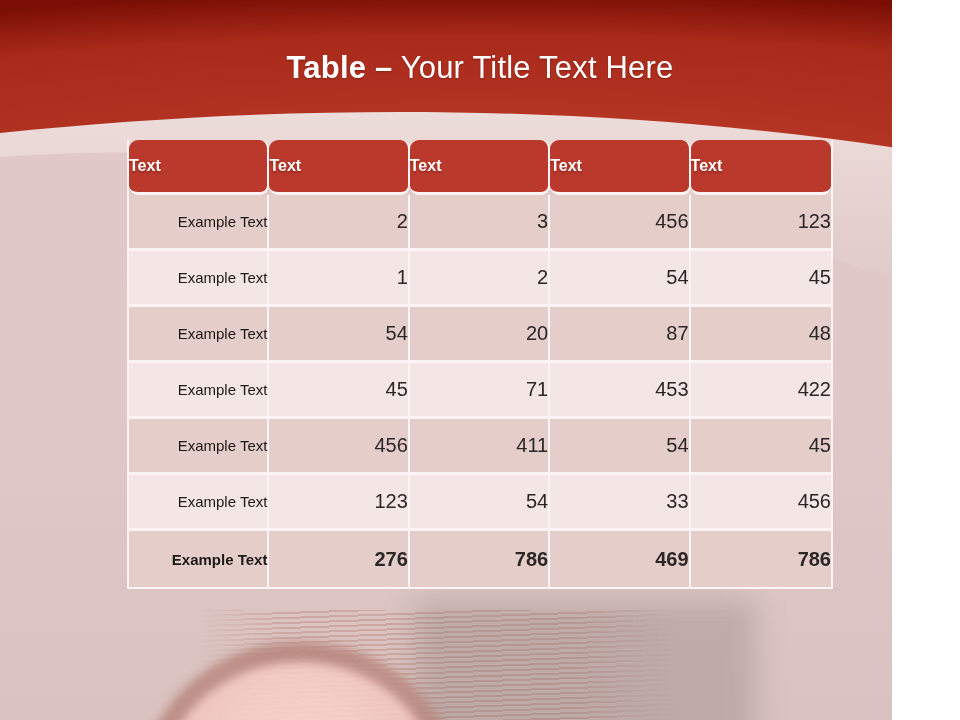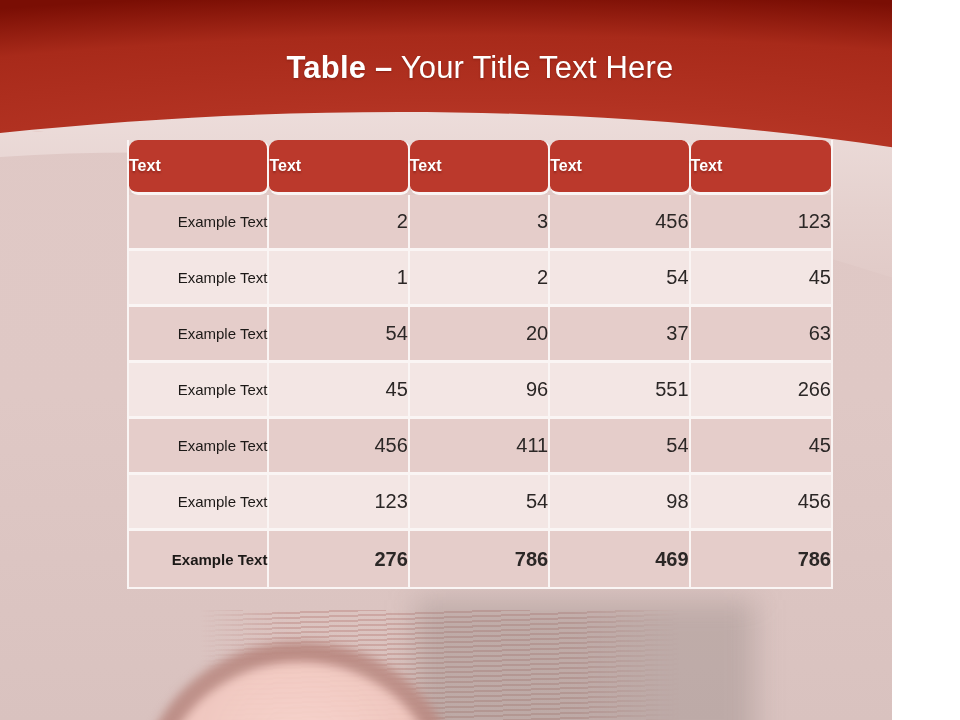--- a/index.html
+++ b/index.html
@@ -147,42 +147,42 @@
         <td class="label">Example Text</td>
         <td>1</td>
         <td>2</td>
         <td>54</td>
         <td>45</td>
       </tr>
       <tr>
         <td class="label">Example Text</td>
         <td>54</td>
         <td>20</td>
-        <td>37</td>
-        <td>63</td>
+        <td>87</td>
+        <td>48</td>
       </tr>
       <tr>
         <td class="label">Example Text</td>
         <td>45</td>
-        <td>96</td>
-        <td>551</td>
-        <td>266</td>
+        <td>71</td>
+        <td>453</td>
+        <td>422</td>
       </tr>
       <tr>
         <td class="label">Example Text</td>
         <td>456</td>
         <td>411</td>
         <td>54</td>
         <td>45</td>
       </tr>
       <tr>
         <td class="label">Example Text</td>
         <td>123</td>
         <td>54</td>
-        <td>98</td>
+        <td>33</td>
         <td>456</td>
       </tr>
       <tr class="total-row">
         <td class="label">Example Text</td>
         <td>276</td>
         <td>786</td>
         <td>469</td>
         <td>786</td>
       </tr>
     </tbody>

